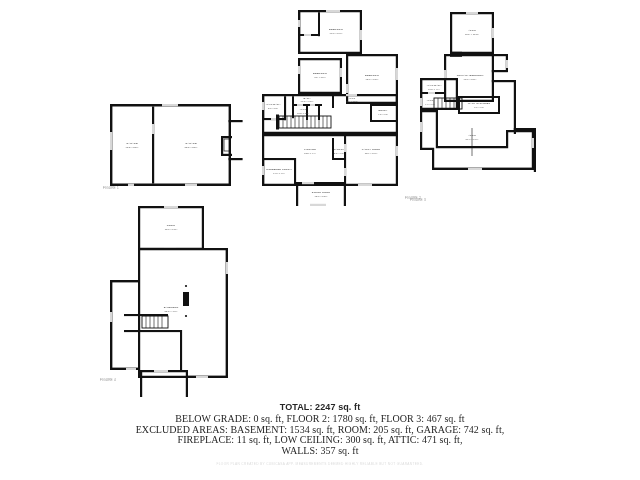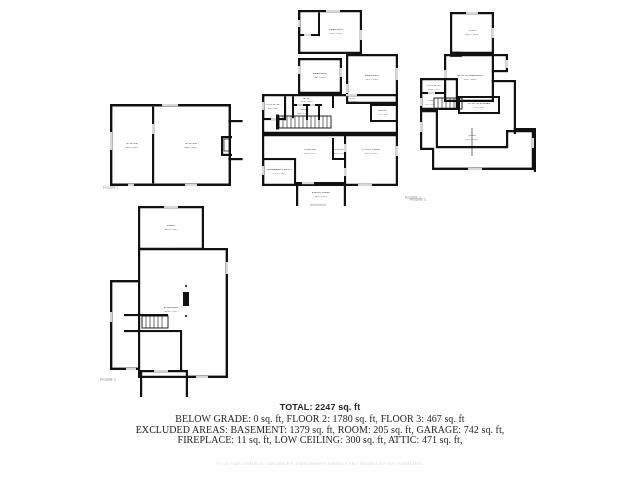--- a/index.html
+++ b/index.html
@@ -359,19 +359,20 @@
         <text class="n" x="75" y="106">BASEMENT</text>
         <text class="d" x="75" y="109.6">32'1" x 40'6"</text>
       </g>
     </svg>
   </div>
   <div class="fig-caption" style="left:100px;top:378px;">FIGURE 4</div>
 
   <div id="summary">
     <div class="total">TOTAL: 2247 sq. ft</div>
     <div class="line">BELOW GRADE: 0 sq. ft, FLOOR 2: 1780 sq. ft, FLOOR 3: 467 sq. ft</div>
-    <div class="line">EXCLUDED AREAS: BASEMENT: 1379 sq. ft, ROOM: 205 sq. ft, GARAGE: 742 sq. ft,</div>
+    <div class="line">EXCLUDED AREAS: BASEMENT: 1534 sq. ft, ROOM: 205 sq. ft, GARAGE: 742 sq. ft,</div>
     <div class="line">FIREPLACE: 11 sq. ft, LOW CEILING: 300 sq. ft, ATTIC: 471 sq. ft,</div>
+    <div class="line">WALLS: 357 sq. ft</div>
   </div>
 
   <div id="disclaimer">FLOOR PLAN CREATED BY CUBICASA APP. MEASUREMENTS DEEMED HIGHLY RELIABLE BUT NOT GUARANTEED.</div>
 
 </div>
 
 </body></html>

